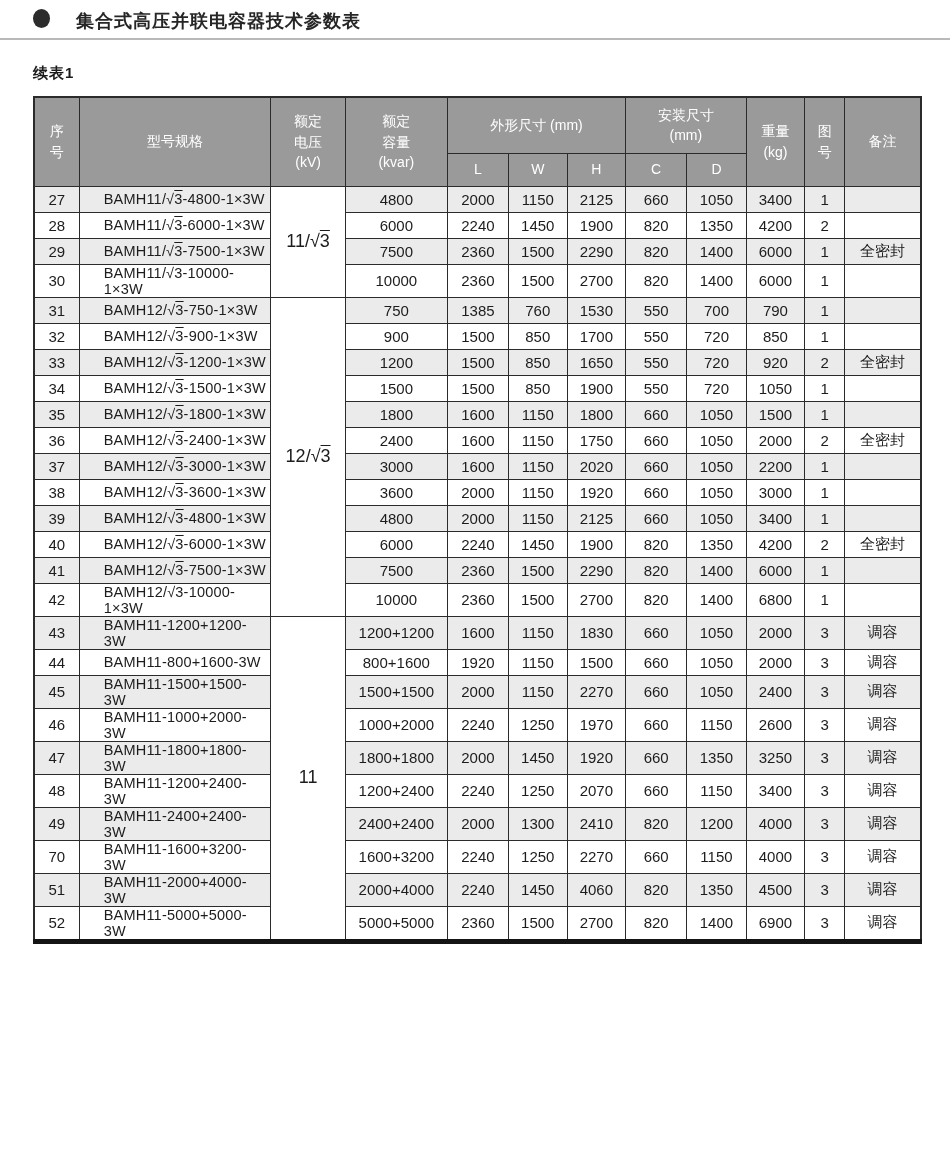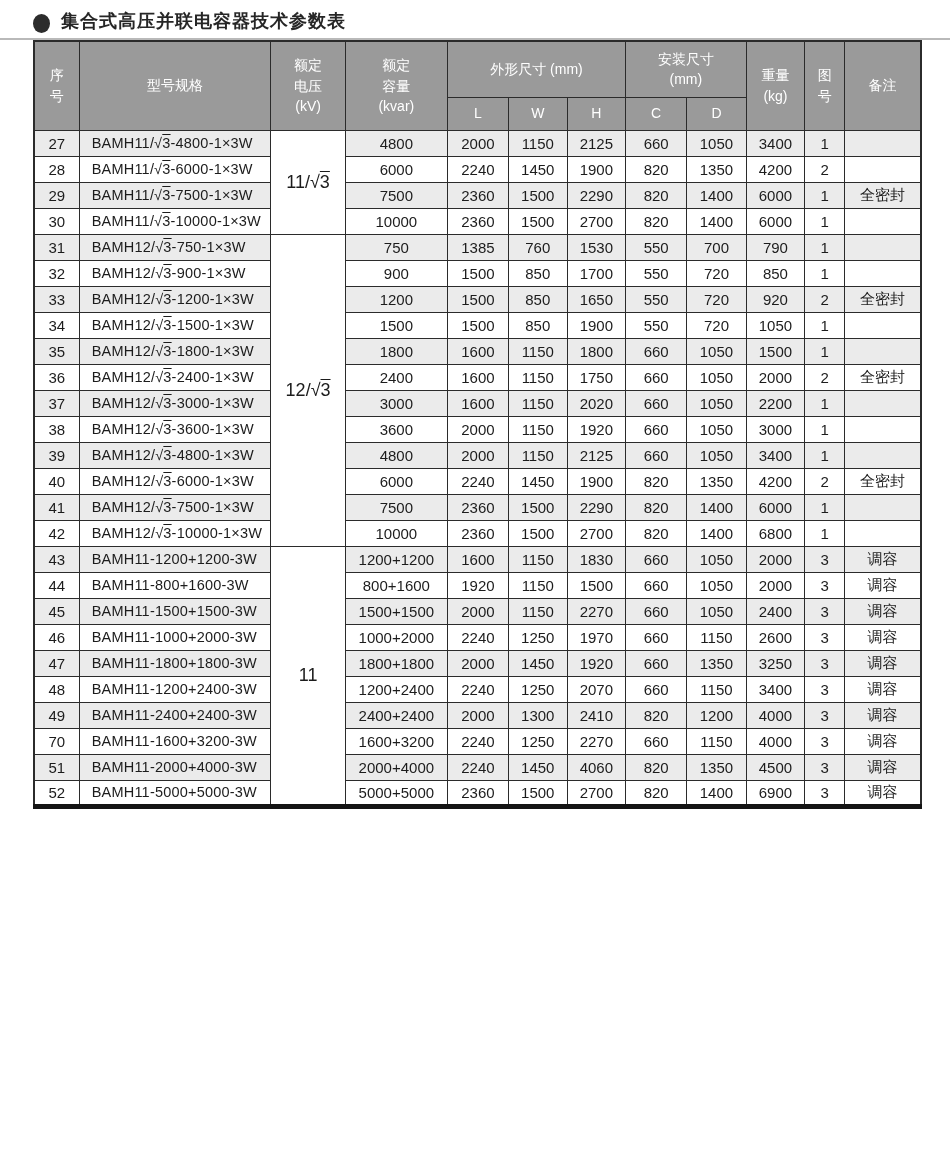--- a/index.html
+++ b/index.html
@@ -6,21 +6,21 @@
   html, body { margin: 0; padding: 0; background: #ffffff; }
   body {
     width: 950px; height: 1158px;
     font-family: "Liberation Sans", "DejaVu Sans", sans-serif;
     color: #1e1e1e;
     overflow: hidden;
   }
   .page { padding: 9px 28px 0 33px; }
 
   
-  .title-row { display: flex; align-items: flex-end; gap: 11px; height: 24px; }
+  .title-row { display: flex; align-items: flex-start; gap: 26px; height: 24px; }
   .bullet {
     width: 17px; height: 19px; border-radius: 50%;
     background: #2c2c2c; flex: 0 0 auto;
   }
   .page-title {
     font-size: 18px; font-weight: bold; color: #262626;
     letter-spacing: 1px;
   }
   .title-rule {
     border: 0; border-top: 2px solid #b9b9b9;
@@ -55,38 +55,39 @@
     line-height: 1.5;
   }
   thead tr.h1 { height: 56px; }
   thead tr.h2 { height: 33px; }
   thead .stack span { display: block; line-height: 1.45; }
 
   tbody tr { height: 26px; }
   tbody td { font-size: 15px; color: #1c1c1c; background: #ffffff; }
   tbody tr.stripe td { background: #ebebeb; }
   tbody td.model-cell {
-    text-align: left; padding-left: 12px;
+    text-align: left; padding-left: 24px;
     font-size: 14.5px; letter-spacing: 0.2px;
   }
   tbody td.voltage-cell { background: #ffffff !important; font-size: 18px; }
   tbody td.note-cell { font-size: 15px; }
   .vin { text-decoration: overline; }
 </style>
 </head>
 <body>
 
 <div class="page">
 
   <div class="title-row">
     <span class="bullet"></span>
     <span class="page-title">集合式高压并联电容器技术参数表</span>
   </div>
   <hr class="title-rule">
 
+  <div class="subtitle">续表1</div>
 
   <table class="spec">
     <colgroup>
       <col style="width:5.1%">
         <col style="width:21.6%">
         <col style="width:8.4%">
       <col style="width:11.5%">
         <col style="width:6.9%">
         <col style="width:6.6%">
       <col style="width:6.6%">

